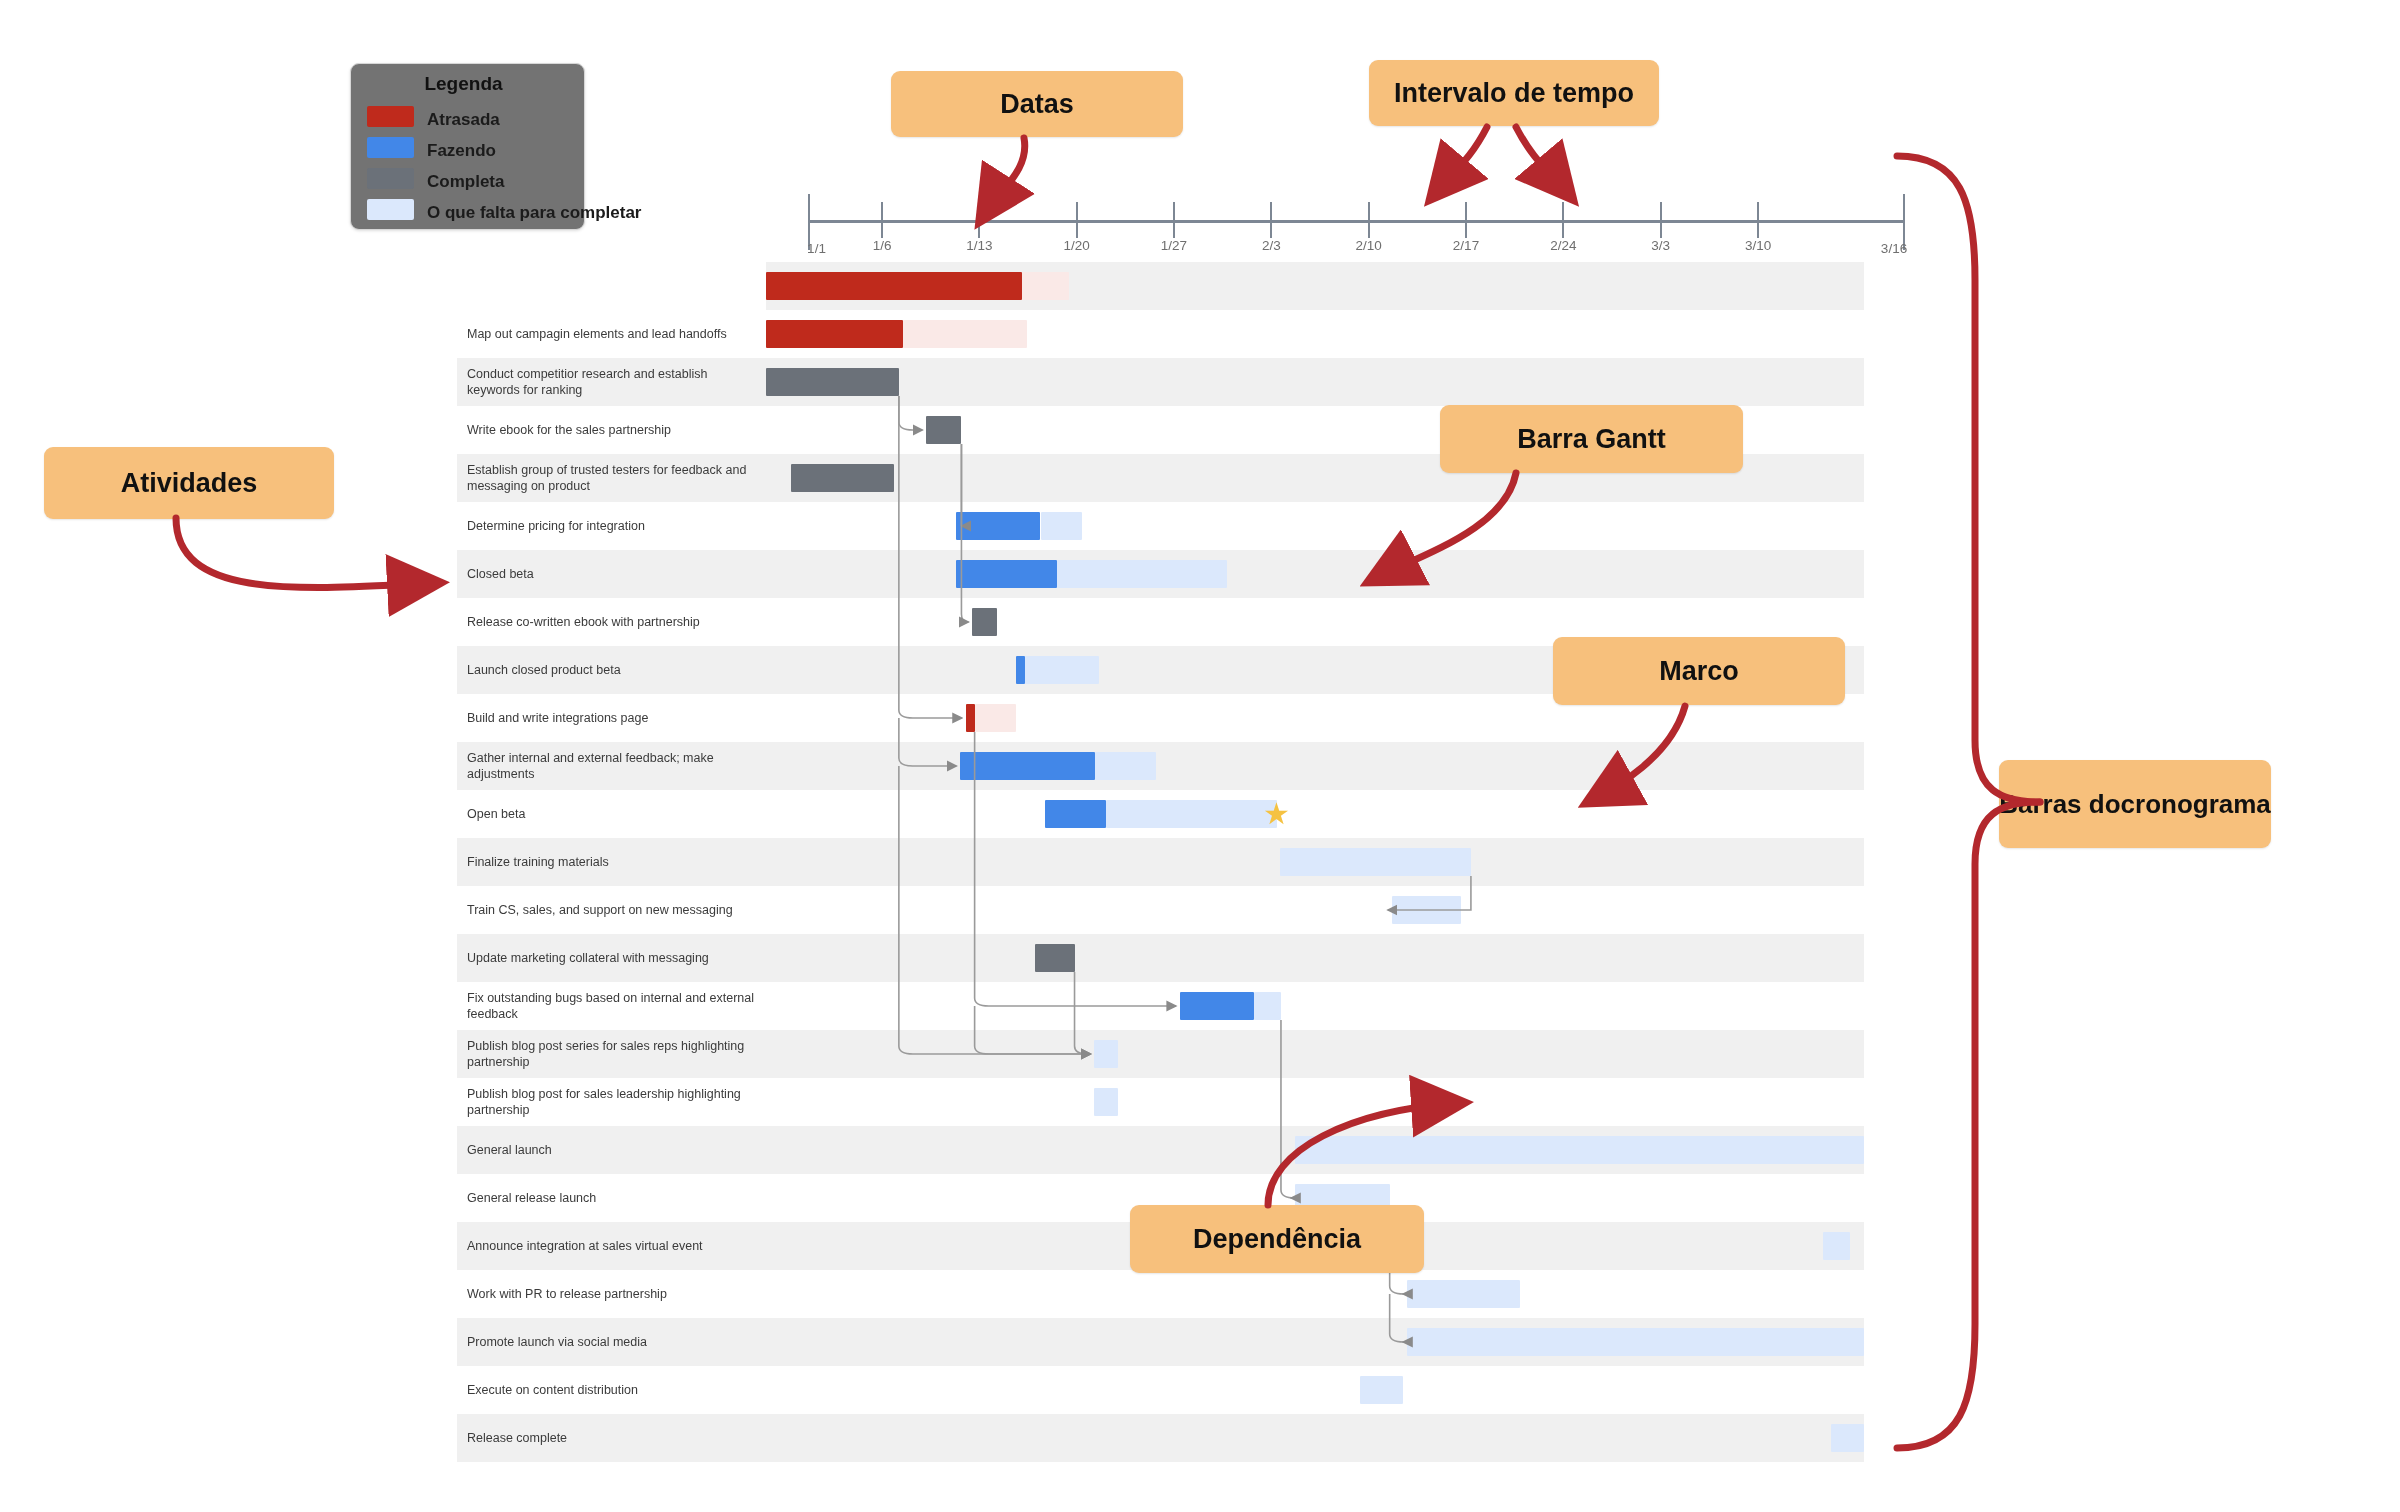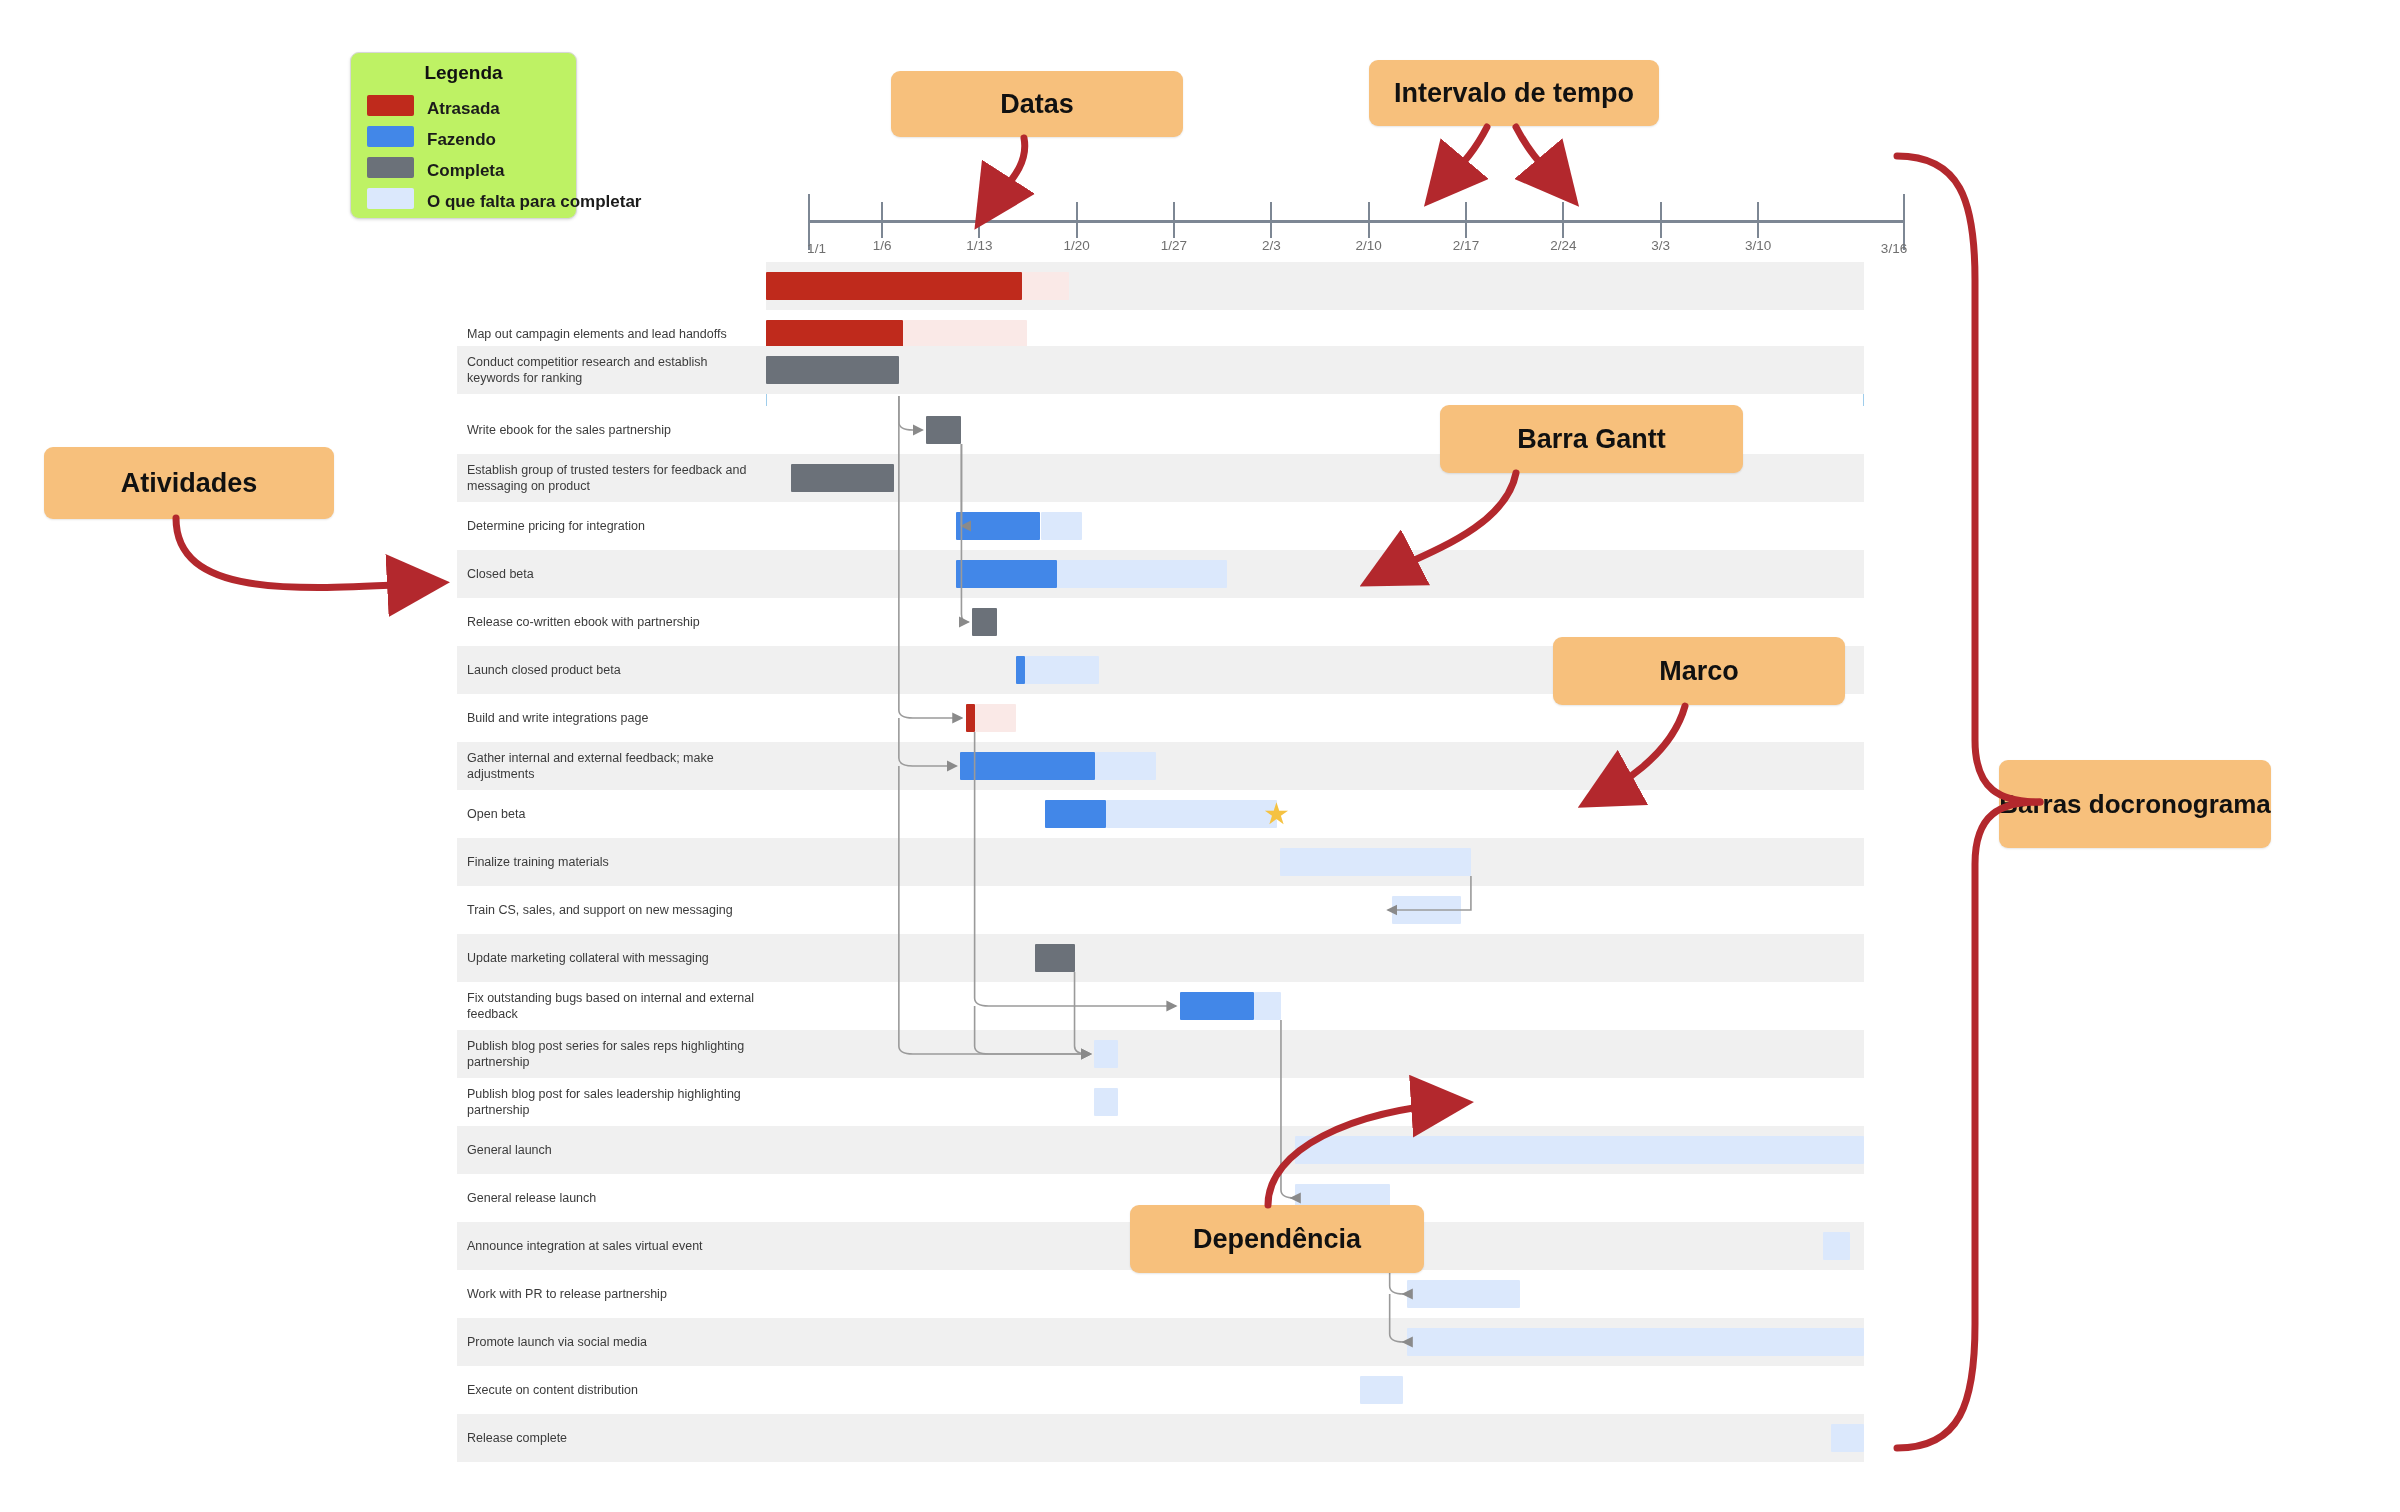--- a/index.html
+++ b/index.html
@@ -1,21 +1,21 @@
 <!DOCTYPE html>
 <html><head>
 <meta charset="utf-8">
 <style>
   html,body{margin:0;padding:0;background:#ffffff;}
   body{width:2400px;height:1512px;position:relative;
        font-family:"Liberation Sans","DejaVu Sans",sans-serif;
        -webkit-font-smoothing:antialiased;overflow:hidden;}
-  .legend-box{position:absolute;left:350px;top:52px;width:225px;height:165px;
-    background:#bef264;border:1px solid #d7d7d7;border-radius:9px;
-    box-shadow:0 1px 3px rgba(0,0,0,.13);}
+  .legend-box{position:absolute;left:350px;top:63px;width:225px;height:165px;
+    background:#737373;border:1px solid #d7d7d7;border-radius:9px;
+    box-shadow:0 1px 3px rgba(0,0,0,.13);padding-left:8px;}
   .legend-title{position:absolute;left:0;top:9px;width:225px;text-align:center;
     font-size:19px;font-weight:700;color:#111;}
   .legend-row{position:absolute;left:16px;height:21px;}
   .legend-sw{position:absolute;left:0;top:0;width:47px;height:21px;border-radius:2px;}
   .legend-lb{position:absolute;left:60px;top:4px;font-size:17px;font-weight:700;
     color:#1b1b1b;white-space:nowrap;}
 
   
   #axis{position:absolute;left:773px;top:188px;width:1095px;height:70px;margin-left:36px;}
   .axis-line{position:absolute;left:0;top:32px;width:1095px;height:3px;background:#7d8794;}
@@ -120,21 +120,21 @@
       </div>
       <div class="row" style="top: 48px; height: 48px;">
         <div class="rname">
           <span>Map out campagin elements and lead handoffs</span>
         </div>
         <div class="rplot">
           <div class="bar remain-late" style="left: 137.25px; width: 124.074px;"></div>
           <div class="bar late" style="left: 0px; width: 137.25px;"></div>
         </div>
       </div>
-      <div class="row alt" style="top: 84px; height: 48px;">
+      <div class="row alt" style="top: 96px; height: 48px;">
         <div class="rname">
           <span>Conduct competitior research and establish keywords for ranking</span>
         </div>
         <div class="rplot">
           <div class="bar done" style="left: 0px; width: 132.858px;"></div>
         </div>
       </div>
       <div class="row" style="top: 144px; height: 48px;">
         <div class="rname">
           <span>Write ebook for the sales partnership</span>

